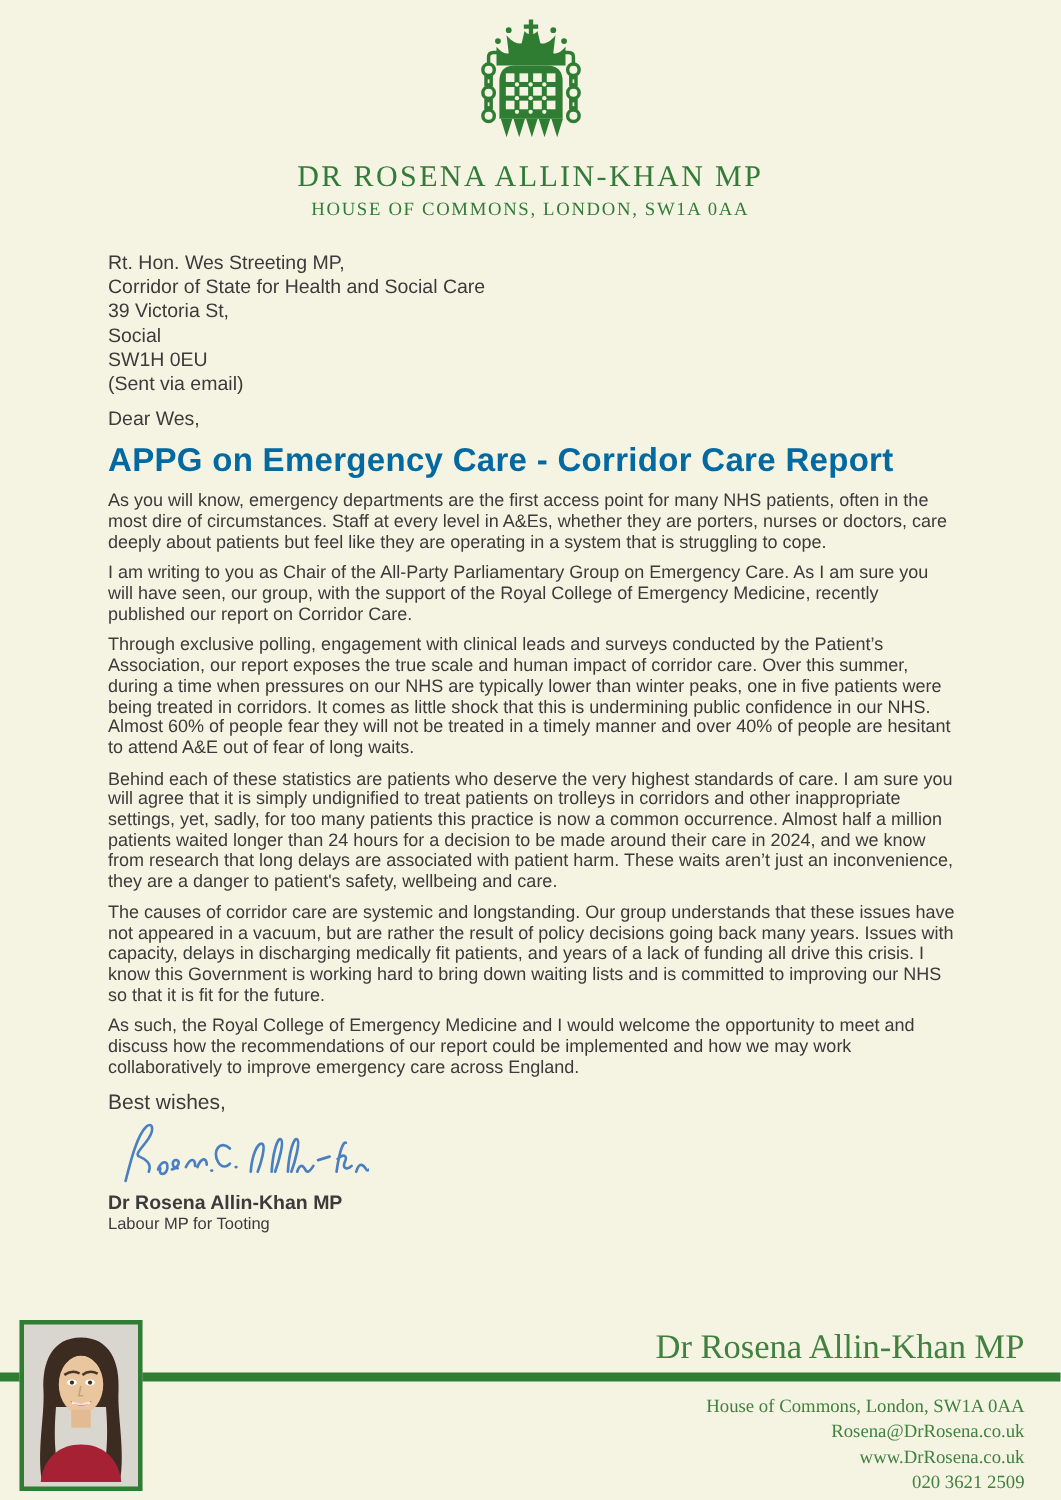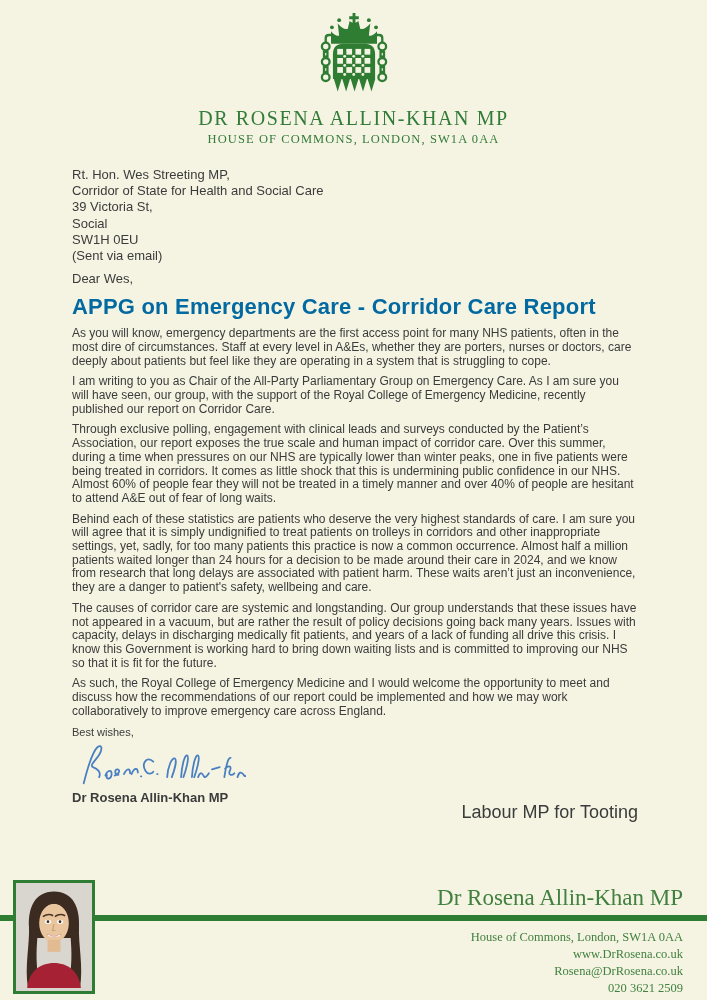--- a/index.html
+++ b/index.html
@@ -28,24 +28,24 @@
 
   
   .recipient { margin-top:20px; font-size:13px; line-height:16.2px; }
   .date-line { text-align:right; font-size:13px; margin-top:27px; }
   .salutation { font-size:13px; margin-top:7px; }
   .subject {
     color:#0369a1; font-size:22px; font-weight:bold;
     margin:8px 0 7px 0; letter-spacing:0.2px;
   }
   p.body { font-size:12px; line-height:13.7px; margin:0 0 7px 0; }
-  .closing { font-size:11px; margin-top:0; }
+  .closing { font-size:14px; margin-top:0; }
   .signature { margin:3px 0 0 4px; display:block; }
   .signer-name { font-weight:bold; font-size:13px; margin-top:3px; }
-  .signer-role { font-size:18px; line-height:15px;text-align:right; }
+  .signer-role { font-size:11px; line-height:15px; }
 
   
   .footer-band {
     position:absolute; left:0; top:915px; width:707px; height:6px;
     background:#2f7c33; z-index:1;
   }
   .footer-photo {
     position:absolute; left:13px; top:880px; width:82px; height:114px;
     border:3px solid #2f7c33; background:#d9d5cf; z-index:2; overflow:hidden;
   }
@@ -184,18 +184,18 @@
       <path d="M34.5,52.2 q6.5,2.6 13,0 l0,1.6 q-6.5,2 -13,0 z" fill="#fff" opacity="0.85"></path>
       <rect x="34" y="58" width="14" height="13" fill="#e3bb92"></rect>
       <path d="M12,110 C14,92 26,83 41,83 C56,83 68,92 70,110 Z" fill="#a52133"></path>
     </svg>
   </div>
 
   <div class="footer-name">Dr Rosena Allin-Khan MP</div>
 
   <div class="footer-contacts">
     <div>House of Commons, London, SW1A 0AA</div>
+    <div>Rosena@DrRosena.co.uk</div>
     <div>www.DrRosena.co.uk</div>
-    <div>Rosena@DrRosena.co.uk</div>
     <div>020 3621 2509</div>
   </div>
 
 </div>
 
 </body></html>

